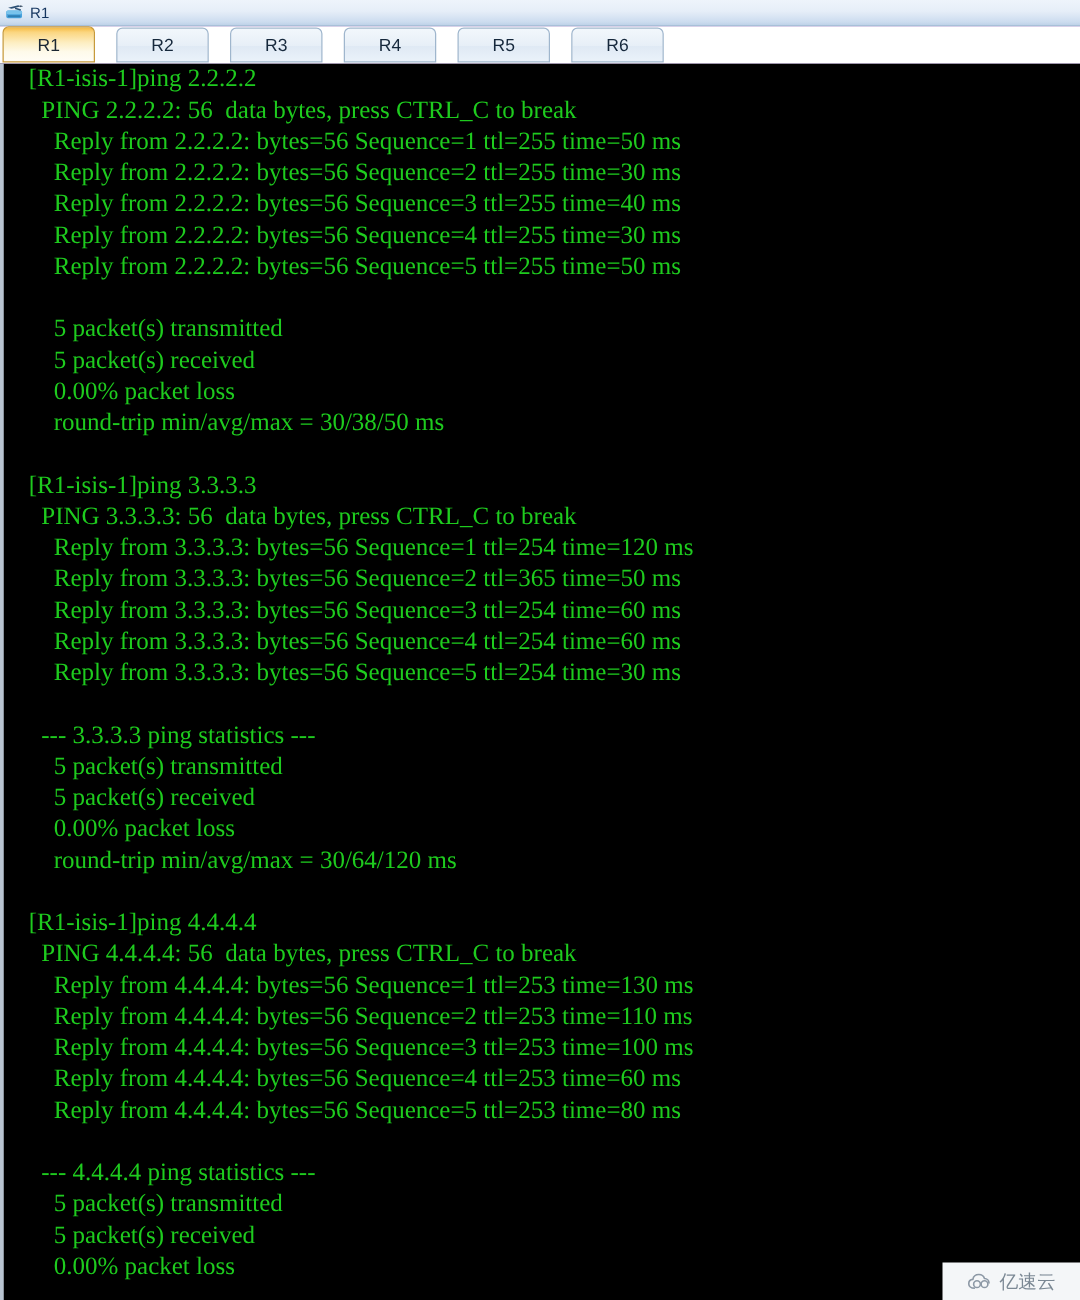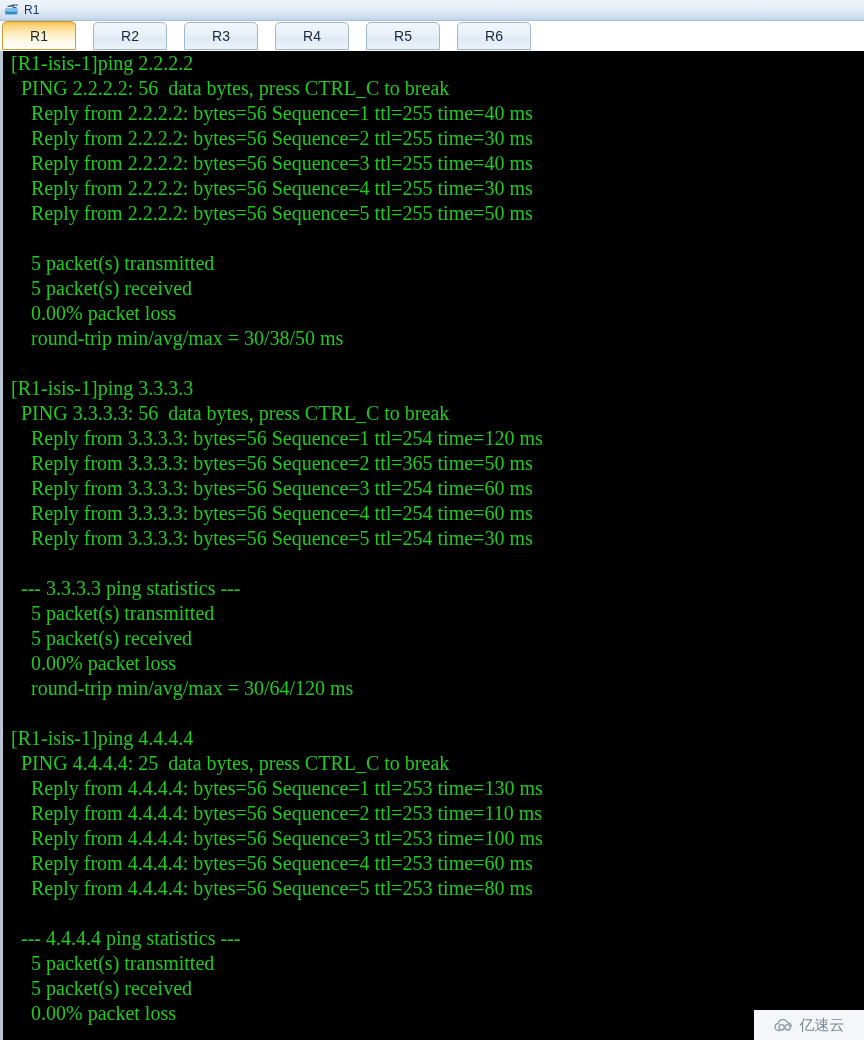--- a/index.html
+++ b/index.html
@@ -107,21 +107,21 @@
     right: 0;
     padding: 0;
   }
   .line {
     font-family: "Liberation Serif", "DejaVu Serif", serif;
     font-size: 20px;
     line-height: 25px;
     height: 25px;
     color: #1ecb1e;
     white-space: pre;
-    padding-left: 8px;
+    padding-left: 20px;
     letter-spacing: 0px;
     text-rendering: optimizeLegibility;
   }
   .line.blank { color: transparent; }
 
   
   .watermark {
     position: absolute;
     right: 0;
     bottom: 0;
@@ -166,21 +166,21 @@
       <div class="tab">R3</div>
       <div class="tab">R4</div>
       <div class="tab">R5</div>
       <div class="tab">R6</div>
     </div>
 
   <div class="terminal">
     <div class="term-inner" id="term-inner">
         <div class="line">[R1-isis-1]ping 2.2.2.2</div>
         <div class="line">  PING 2.2.2.2: 56  data bytes, press CTRL_C to break</div>
-        <div class="line">    Reply from 2.2.2.2: bytes=56 Sequence=1 ttl=255 time=40 ms</div>
+        <div class="line">    Reply from 2.2.2.2: bytes=56 Sequence=1 ttl=255 time=50 ms</div>
         <div class="line">    Reply from 2.2.2.2: bytes=56 Sequence=2 ttl=255 time=30 ms</div>
         <div class="line">    Reply from 2.2.2.2: bytes=56 Sequence=3 ttl=255 time=40 ms</div>
         <div class="line">    Reply from 2.2.2.2: bytes=56 Sequence=4 ttl=255 time=30 ms</div>
         <div class="line">    Reply from 2.2.2.2: bytes=56 Sequence=5 ttl=255 time=50 ms</div>
         <div class="line blank"></div>
         <div class="line">    5 packet(s) transmitted</div>
         <div class="line">    5 packet(s) received</div>
         <div class="line">    0.00% packet loss</div>
         <div class="line">    round-trip min/avg/max = 30/38/50 ms</div>
         <div class="line blank"></div>
@@ -192,21 +192,21 @@
         <div class="line">    Reply from 3.3.3.3: bytes=56 Sequence=4 ttl=254 time=60 ms</div>
         <div class="line">    Reply from 3.3.3.3: bytes=56 Sequence=5 ttl=254 time=30 ms</div>
         <div class="line blank"></div>
         <div class="line">  --- 3.3.3.3 ping statistics ---</div>
         <div class="line">    5 packet(s) transmitted</div>
         <div class="line">    5 packet(s) received</div>
         <div class="line">    0.00% packet loss</div>
         <div class="line">    round-trip min/avg/max = 30/64/120 ms</div>
         <div class="line blank"></div>
         <div class="line">[R1-isis-1]ping 4.4.4.4</div>
-        <div class="line">  PING 4.4.4.4: 25  data bytes, press CTRL_C to break</div>
+        <div class="line">  PING 4.4.4.4: 56  data bytes, press CTRL_C to break</div>
         <div class="line">    Reply from 4.4.4.4: bytes=56 Sequence=1 ttl=253 time=130 ms</div>
         <div class="line">    Reply from 4.4.4.4: bytes=56 Sequence=2 ttl=253 time=110 ms</div>
         <div class="line">    Reply from 4.4.4.4: bytes=56 Sequence=3 ttl=253 time=100 ms</div>
         <div class="line">    Reply from 4.4.4.4: bytes=56 Sequence=4 ttl=253 time=60 ms</div>
         <div class="line">    Reply from 4.4.4.4: bytes=56 Sequence=5 ttl=253 time=80 ms</div>
         <div class="line blank"></div>
         <div class="line">  --- 4.4.4.4 ping statistics ---</div>
         <div class="line">    5 packet(s) transmitted</div>
         <div class="line">    5 packet(s) received</div>
         <div class="line">    0.00% packet loss</div>

